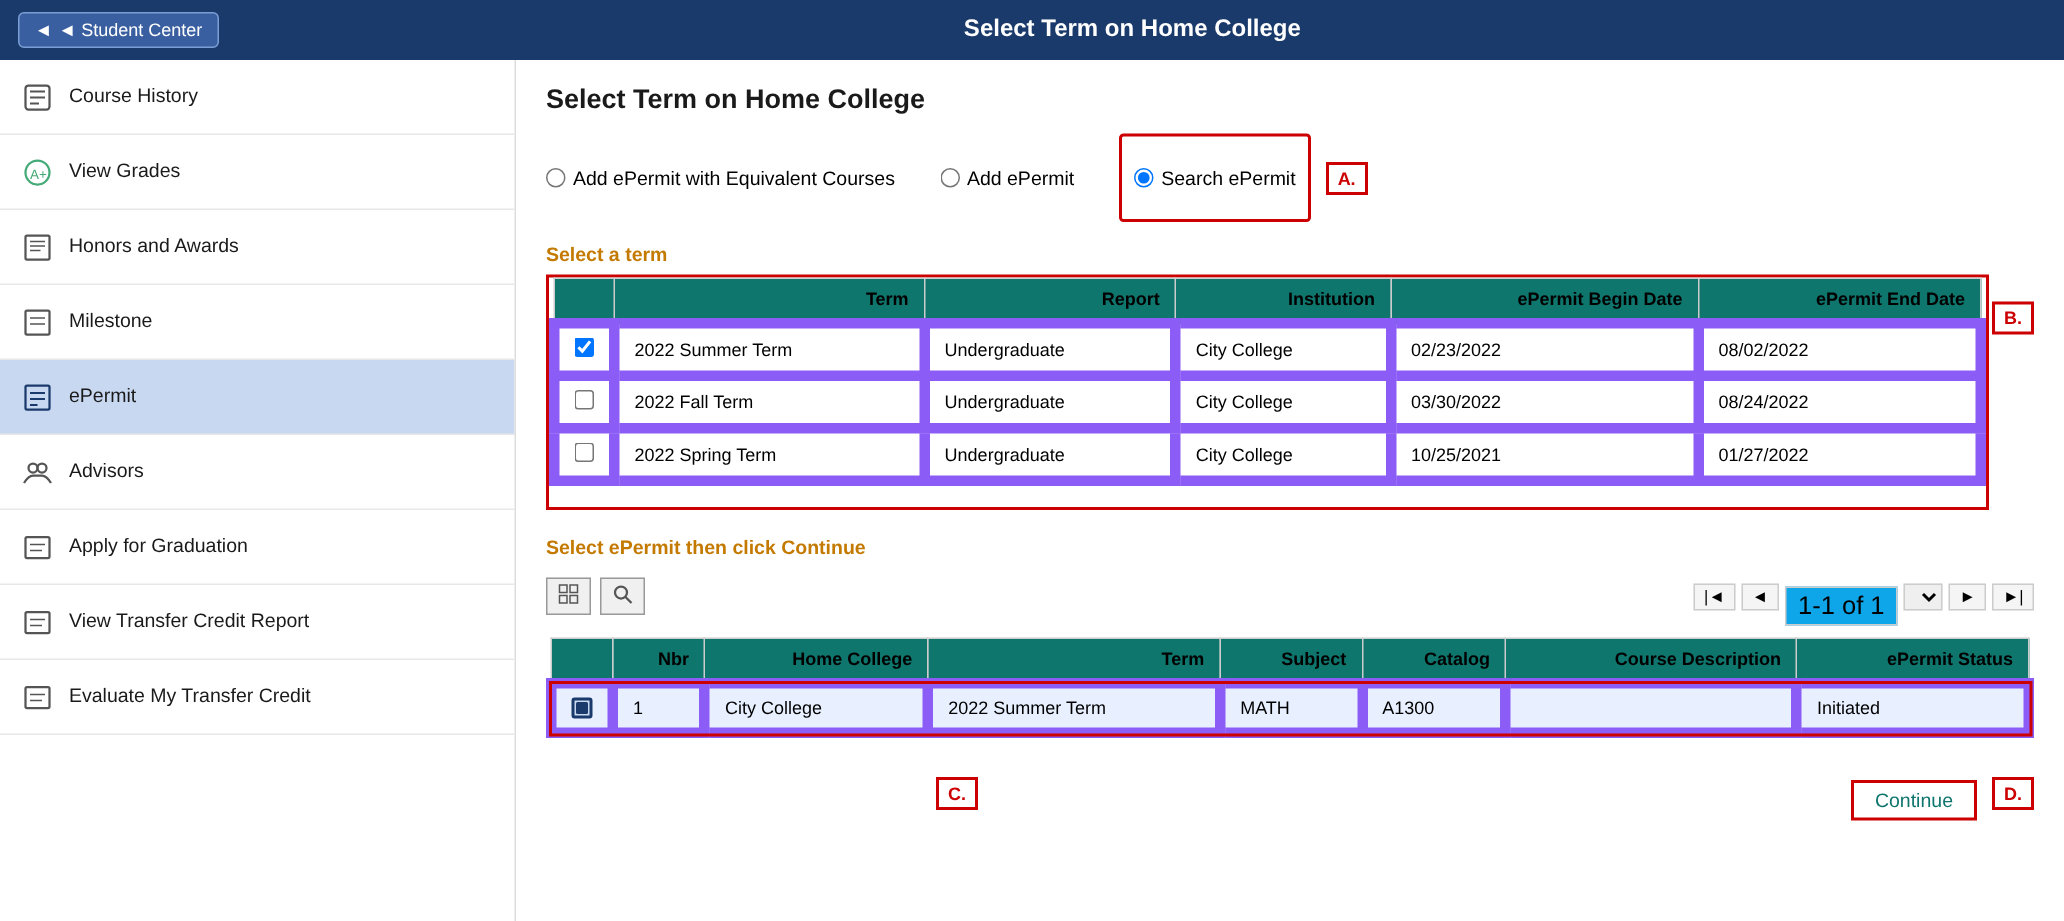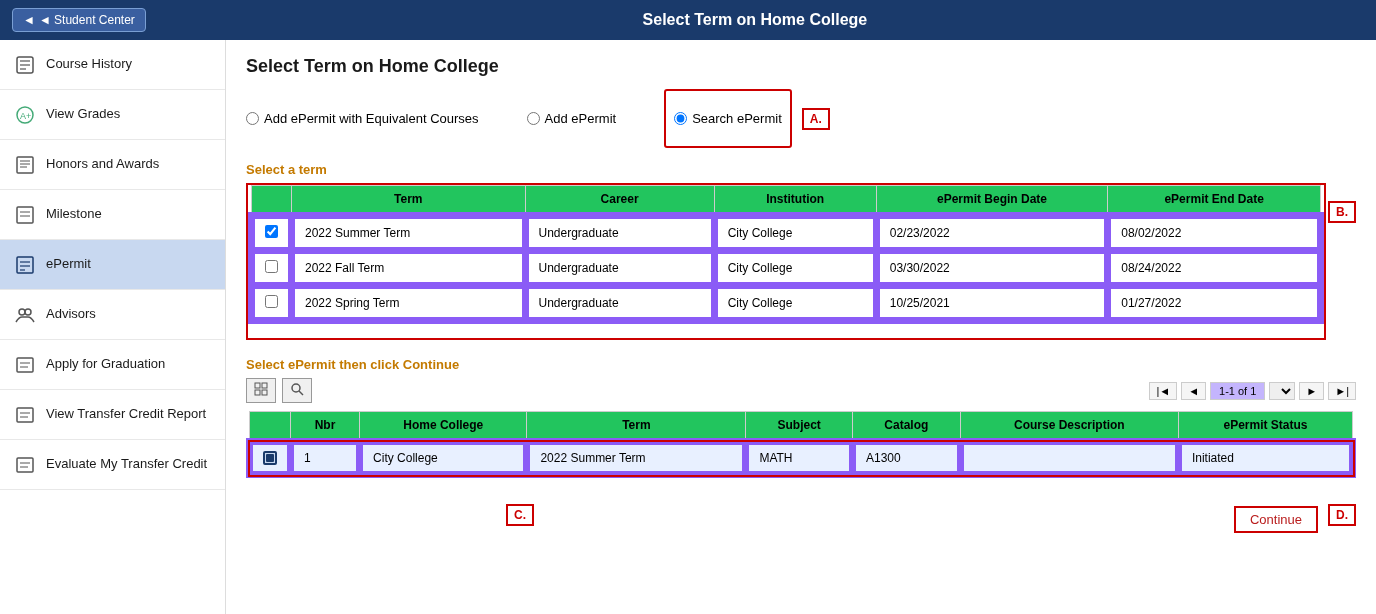--- a/index.html
+++ b/index.html
@@ -34,21 +34,21 @@
     }
 
     
     .main-layout {
       display: flex;
       height: calc(614px - 40px);
     }
 
     
     .sidebar {
-      width: 226px;
+      width: 344px;
       background: #fff;
       border-right: 1px solid #ddd;
       overflow-y: auto;
       flex-shrink: 0;
     }
     .sidebar-item {
       display: flex;
       align-items: center;
       padding: 10px 14px;
       border-bottom: 1px solid #e8e8e8;
@@ -82,21 +82,21 @@
       font-size: 18px;
       font-weight: bold;
       color: #1a1a1a;
       margin-bottom: 12px;
     }
 
     
     .radio-row {
       display: flex;
       align-items: center;
-      gap: 48px;
+      gap: 30px;
       margin-bottom: 14px;
     }
     .radio-option {
       display: flex;
       align-items: center;
       gap: 5px;
       font-size: 13px;
     }
     .radio-option.highlighted {
       border: 2px solid #cc0000;
@@ -112,24 +112,24 @@
       margin-bottom: 6px;
     }
 
     
     .data-table {
       width: 100%;
       border-collapse: collapse;
       margin-bottom: 14px;
     }
     .data-table th {
-      background: #22c55e;
+      background: #0f766e;
       border: 1px solid #ccc;
       padding: 6px 10px;
-      text-align: center;
+      text-align: right;
       font-size: 12px;
       font-weight: bold;
     }
     .data-table td {
       border: 7px solid #8b5cf6;
       padding: 6px 10px;
       font-size: 12px;
     }
 
     
@@ -142,42 +142,43 @@
     }
     .page-nav-btn {
       border: 1px solid #ccc;
       background: #f5f5f5;
       cursor: pointer;
       padding: 2px 6px;
       font-size: 11px;
     }
     .page-info {
       border: 1px solid #ccc;
-      background: #c4b5fd;
+      background: #0ea5e9;
       padding: 2px 8px;
-      font-size: 11px;
+      font-size: 17px;
+      margin-top: 13px;
     }
     .toolbar-row {
       display: flex;
       align-items: center;
       gap: 6px;
       margin-bottom: 4px;
     }
     .toolbar-btn {
       border: 1px solid #999;
       background: #f0f0f0;
       padding: 3px 7px;
       cursor: pointer;
       font-size: 12px;
     }
 
     
     .continue-btn {
       border: 2px solid #cc0000;
-      color: #b91c1c;
+      color: #0f766e;
       background: #fff;
       padding: 4px 14px;
       cursor: pointer;
       font-size: 13px;
       margin-top: 10px;
     }
 
     
     .callout-box {
       border: 2px solid #cc0000;
@@ -336,21 +337,21 @@
 
     <div class="section-label">Select a term</div>
 
     <div style="position:relative; margin-bottom:14px;">
       <div style="border:2px solid #cc0000; display:inline-block; width:calc(100% - 30px);">
         <table class="data-table" style="border:none; width:100%;">
           <thead>
             <tr>
               <th style="width:30px;"></th>
               <th>Term</th>
-              <th>Career</th>
+              <th>Report</th>
               <th>Institution</th>
               <th>ePermit Begin Date</th>
               <th>ePermit End Date</th>
             </tr>
           </thead>
           <tbody>
             <tr style="background:#fff;">
               <td style="text-align:center;">
                 <input type="checkbox" checked="" style="">
               </td>

